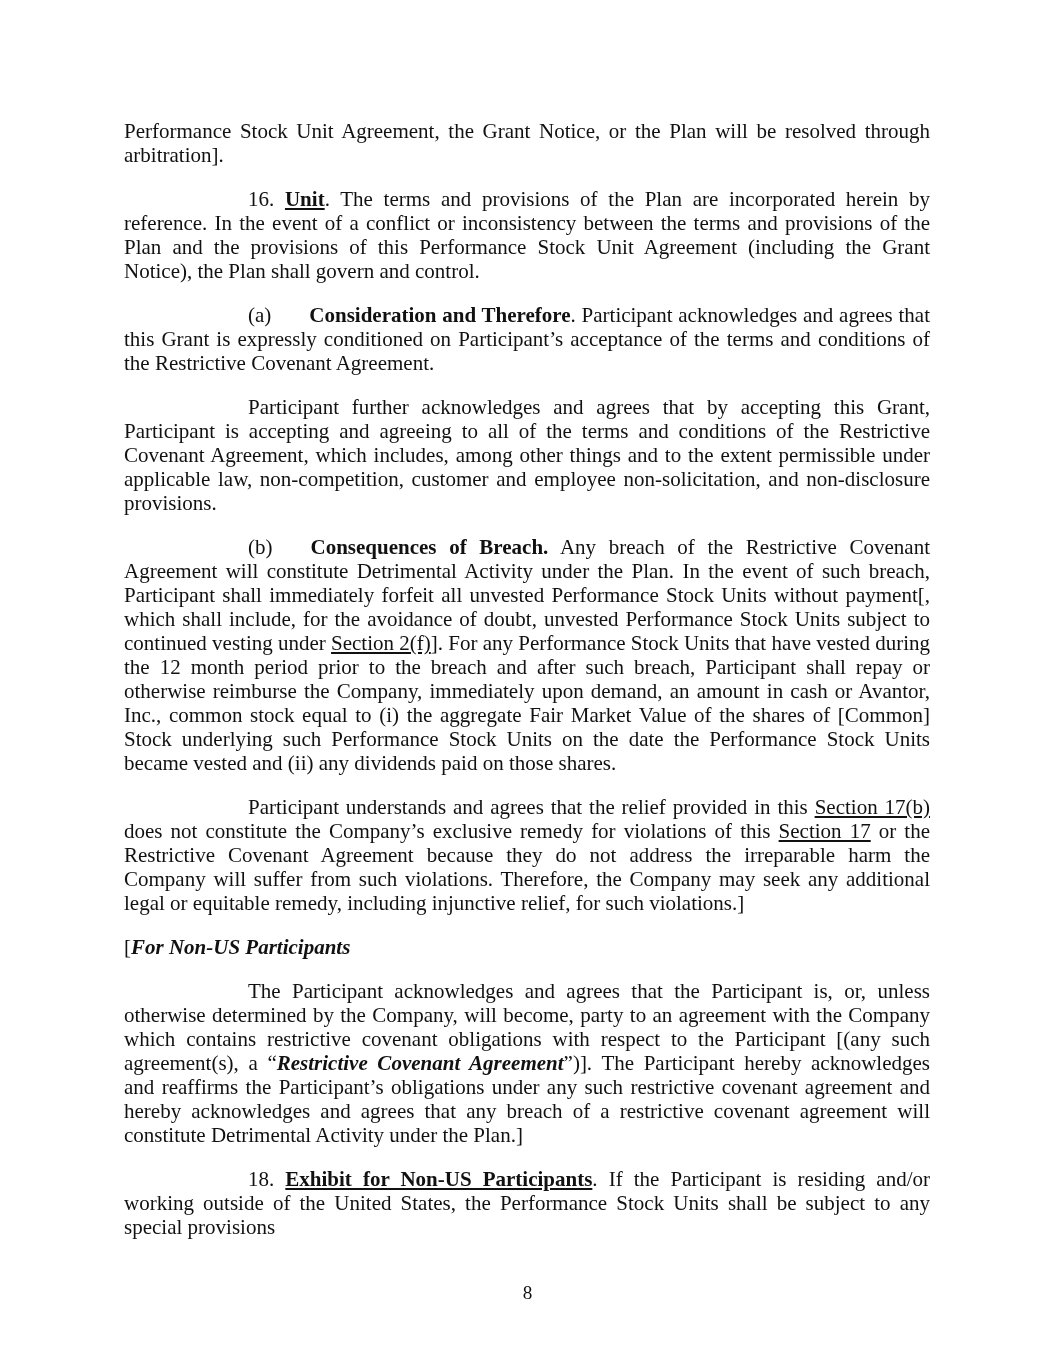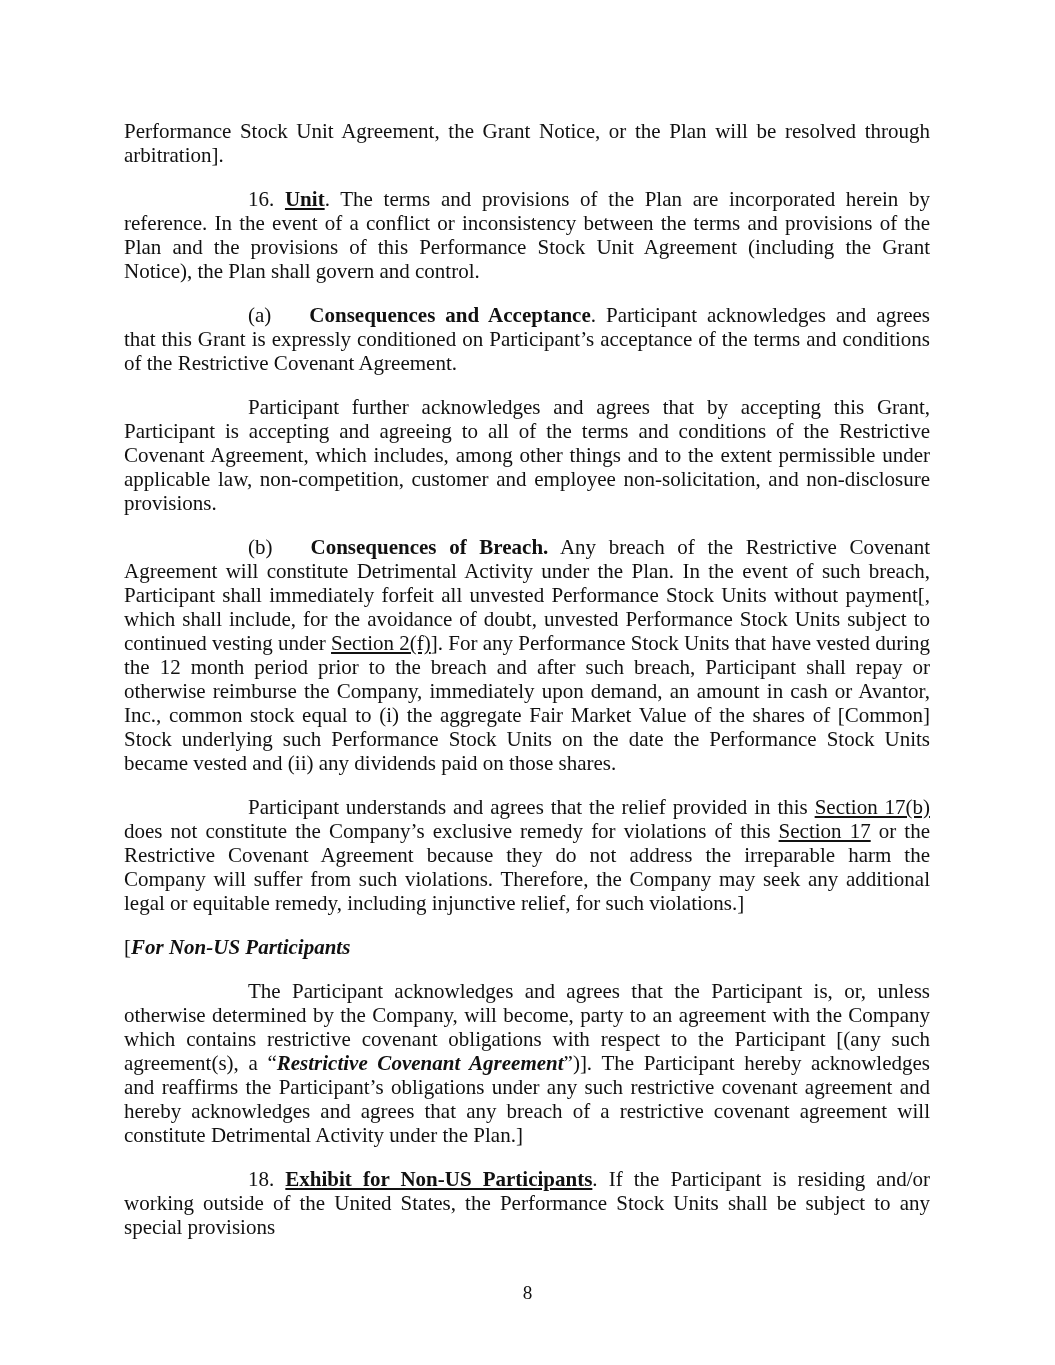--- a/index.html
+++ b/index.html
@@ -25,21 +25,21 @@
 <div class="page">
 
   <p class="para">
     <span>Performance Stock Unit Agreement, the Grant Notice, or the Plan will be resolved through arbitration].</span>
   </p>
 
   <p class="para indent"><span>16.</span> <span class="b u">Unit</span><span>.  The terms and provisions of the Plan are incorporated herein by reference.  In the event of a conflict or inconsistency between the terms and provisions of the Plan and the provisions of this Performance Stock Unit Agreement (including the Grant Notice), the Plan shall govern and control.</span></p>
 
 
 
-  <p class="para indent"><span>(a)</span><span class="tab"></span><span class="b">Consequences and Acceptance</span><span>. Participant acknowledges and agrees that this Grant is expressly conditioned on Participant’s acceptance of the terms and conditions of the Restrictive Covenant Agreement.</span></p>
+  <p class="para indent"><span>(a)</span><span class="tab"></span><span class="b">Consideration and Therefore</span><span>. Participant acknowledges and agrees that this Grant is expressly conditioned on Participant’s acceptance of the terms and conditions of the Restrictive Covenant Agreement.</span></p>
 
   <p class="para indent"><span>Participant further acknowledges and agrees that by accepting this Grant, Participant is accepting and agreeing to all of the terms and conditions of the Restrictive Covenant Agreement, which includes, among other things and to the extent permissible under applicable law, non-competition, customer and employee non-solicitation, and non-disclosure provisions.</span></p>
 
   <p class="para indent"><span>(b)</span><span class="tab"></span><span class="b">Consequences of Breach.</span><span> Any breach of the Restrictive Covenant Agreement will constitute Detrimental Activity under the Plan. In the event of such breach, Participant shall immediately forfeit all unvested Performance Stock Units without payment[, which shall include, for the avoidance of doubt, unvested Performance Stock Units subject to continued vesting under </span><span class="u">Section 2(f)</span><span>]. For any Performance Stock Units that have vested during the 12 month period prior to the breach and after such breach, Participant shall repay or otherwise reimburse the Company, immediately upon demand, an amount in cash or Avantor, Inc., common stock equal to (i) the aggregate Fair Market Value of the shares of [Common] Stock underlying such Performance Stock Units on the date the Performance Stock Units became vested and (ii) any dividends paid on those shares.</span></p>
 
   <p class="para indent"><span>Participant understands and agrees that the relief provided in this </span><span class="u">Section 17(b)</span><span> does not constitute the Company’s exclusive remedy for violations of this </span><span class="u">Section 17</span><span> or the Restrictive Covenant Agreement because they do not address the irreparable harm the Company will suffer from such violations. Therefore, the Company may seek any additional legal or equitable remedy, including injunctive relief, for such violations.]</span></p>
 
   <p class="heading-line"><span>[</span><span class="bi">For Non-US Participants</span></p>
 
   <p class="para indent"><span>The Participant acknowledges and agrees that the Participant is, or, unless otherwise determined by the Company, will become, party to an agreement with the Company which contains restrictive covenant obligations with respect to the Participant [(any such agreement(s), a “</span><span class="bi">Restrictive Covenant Agreement</span><span>”)].  The Participant hereby acknowledges and reaffirms the Participant’s obligations under any such restrictive covenant agreement and hereby acknowledges and agrees that any breach of a restrictive covenant agreement will constitute Detrimental Activity under the Plan.]</span></p>

